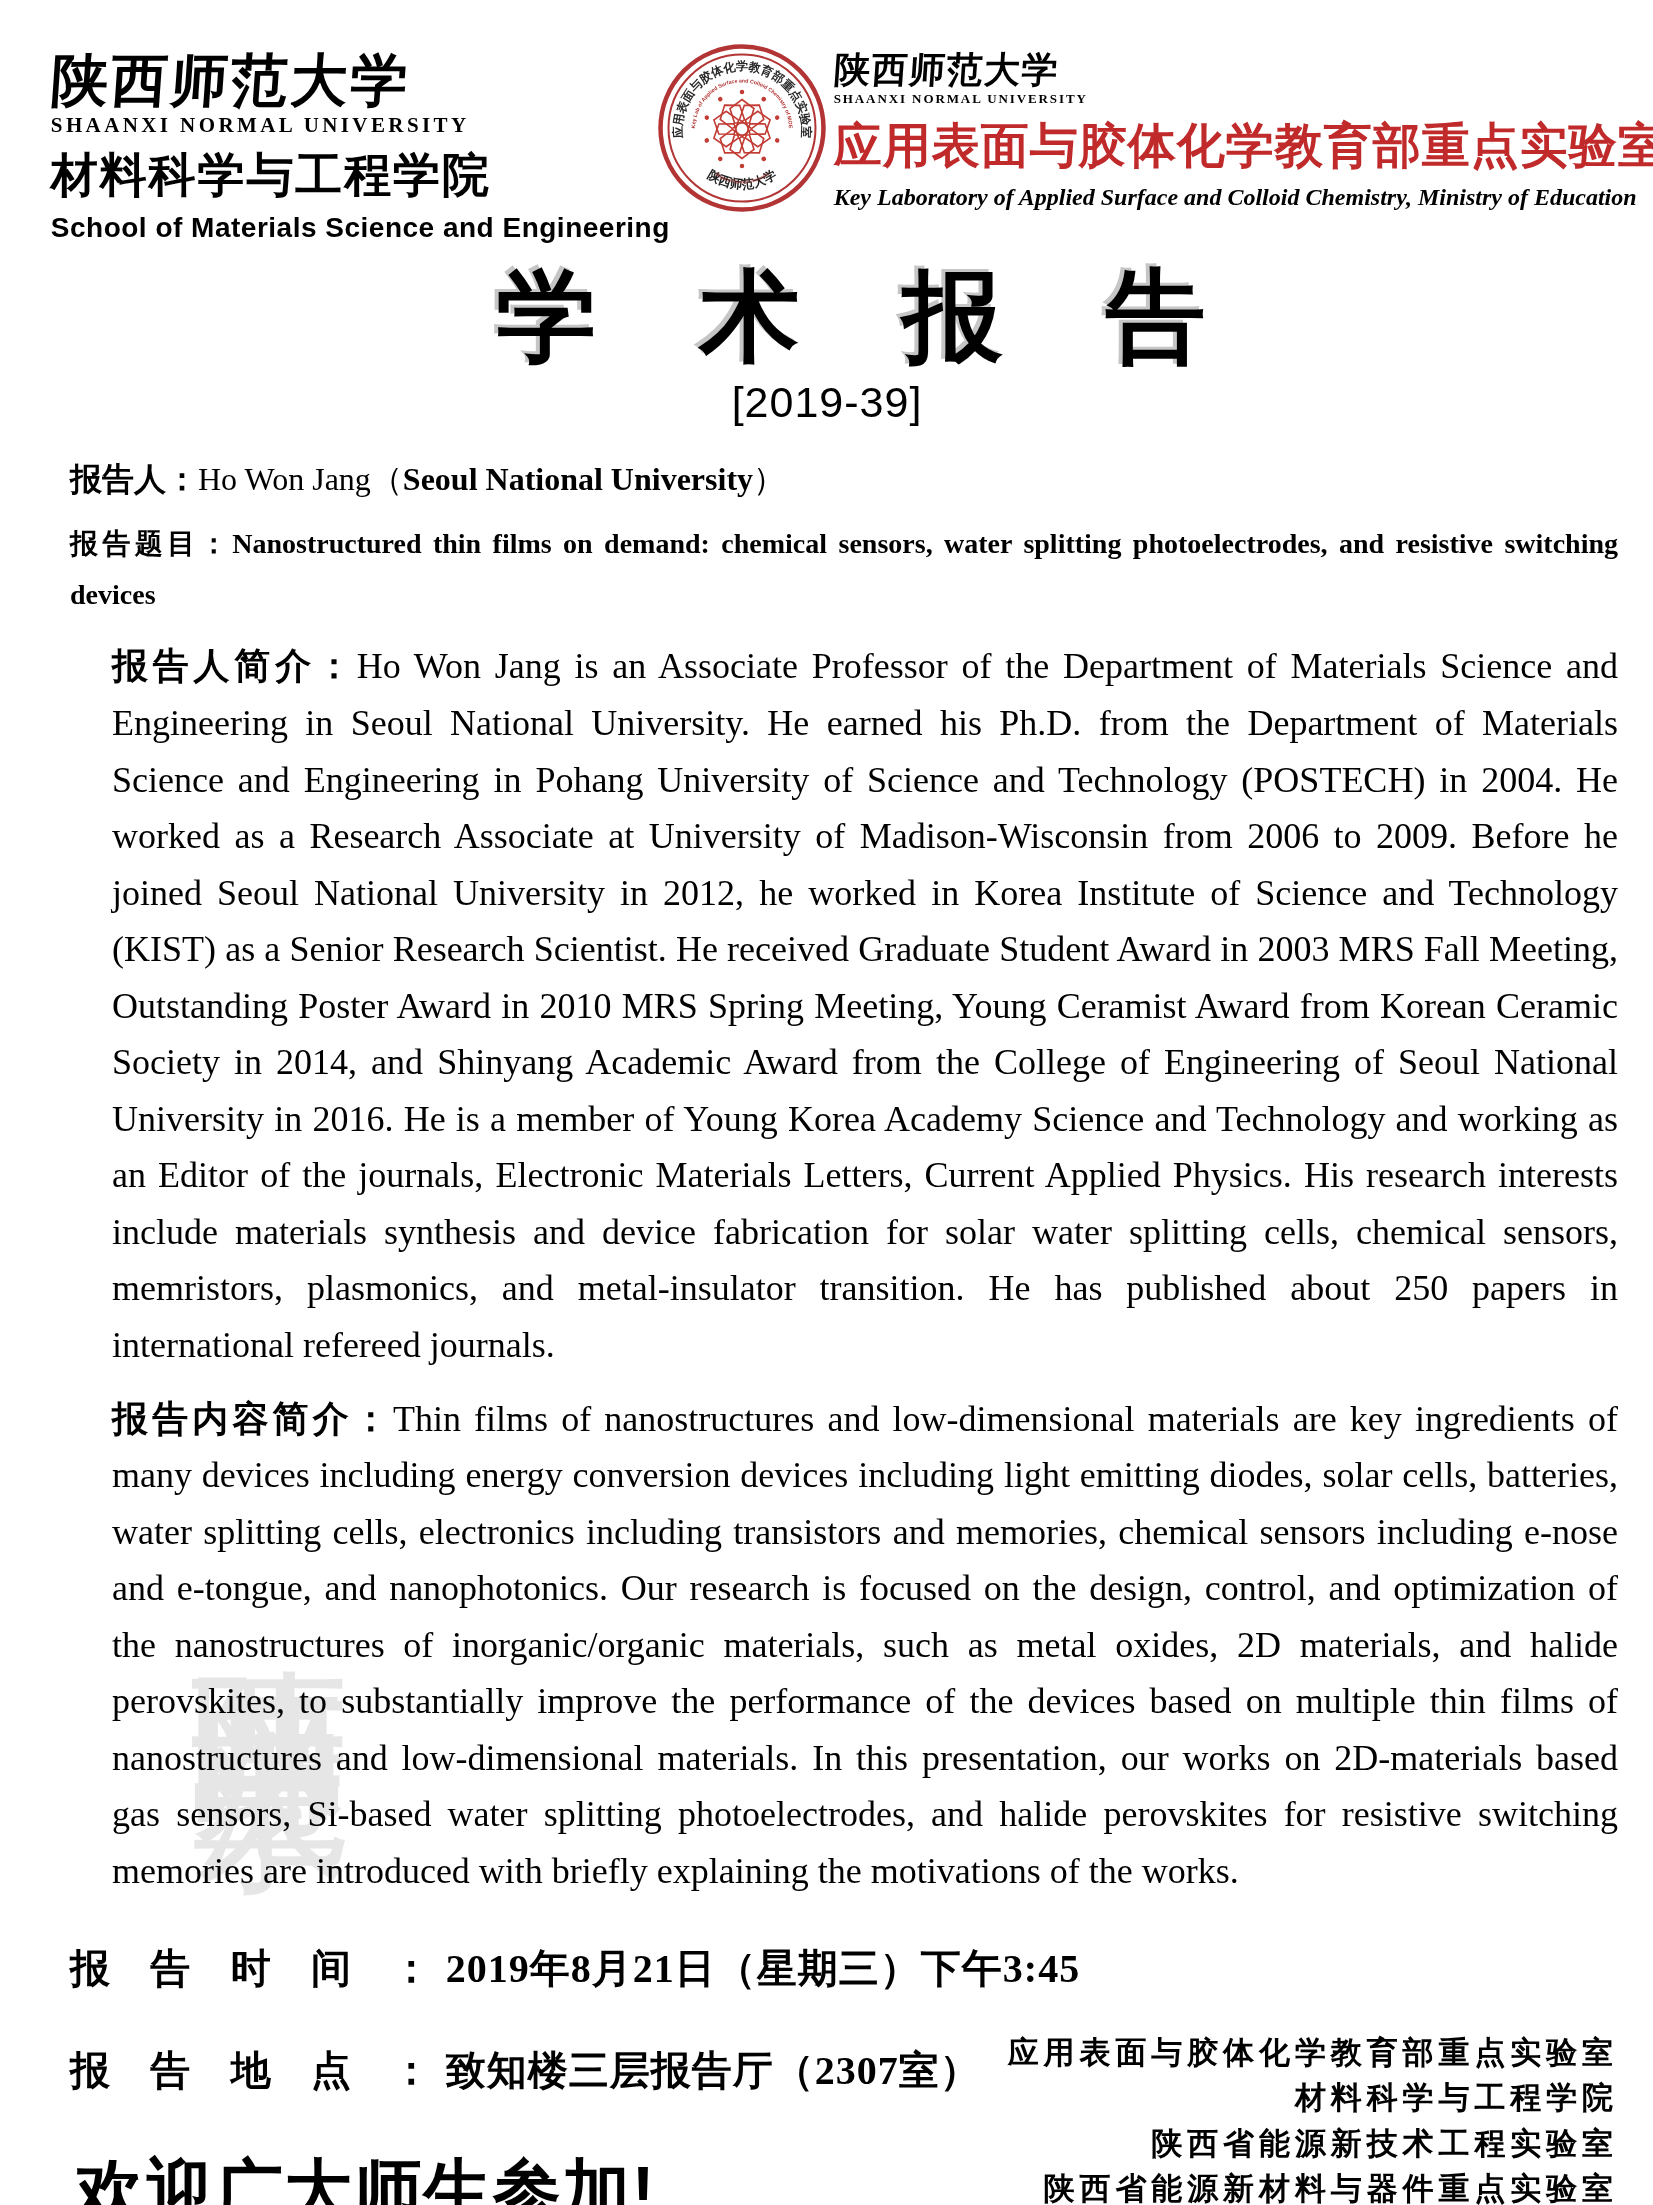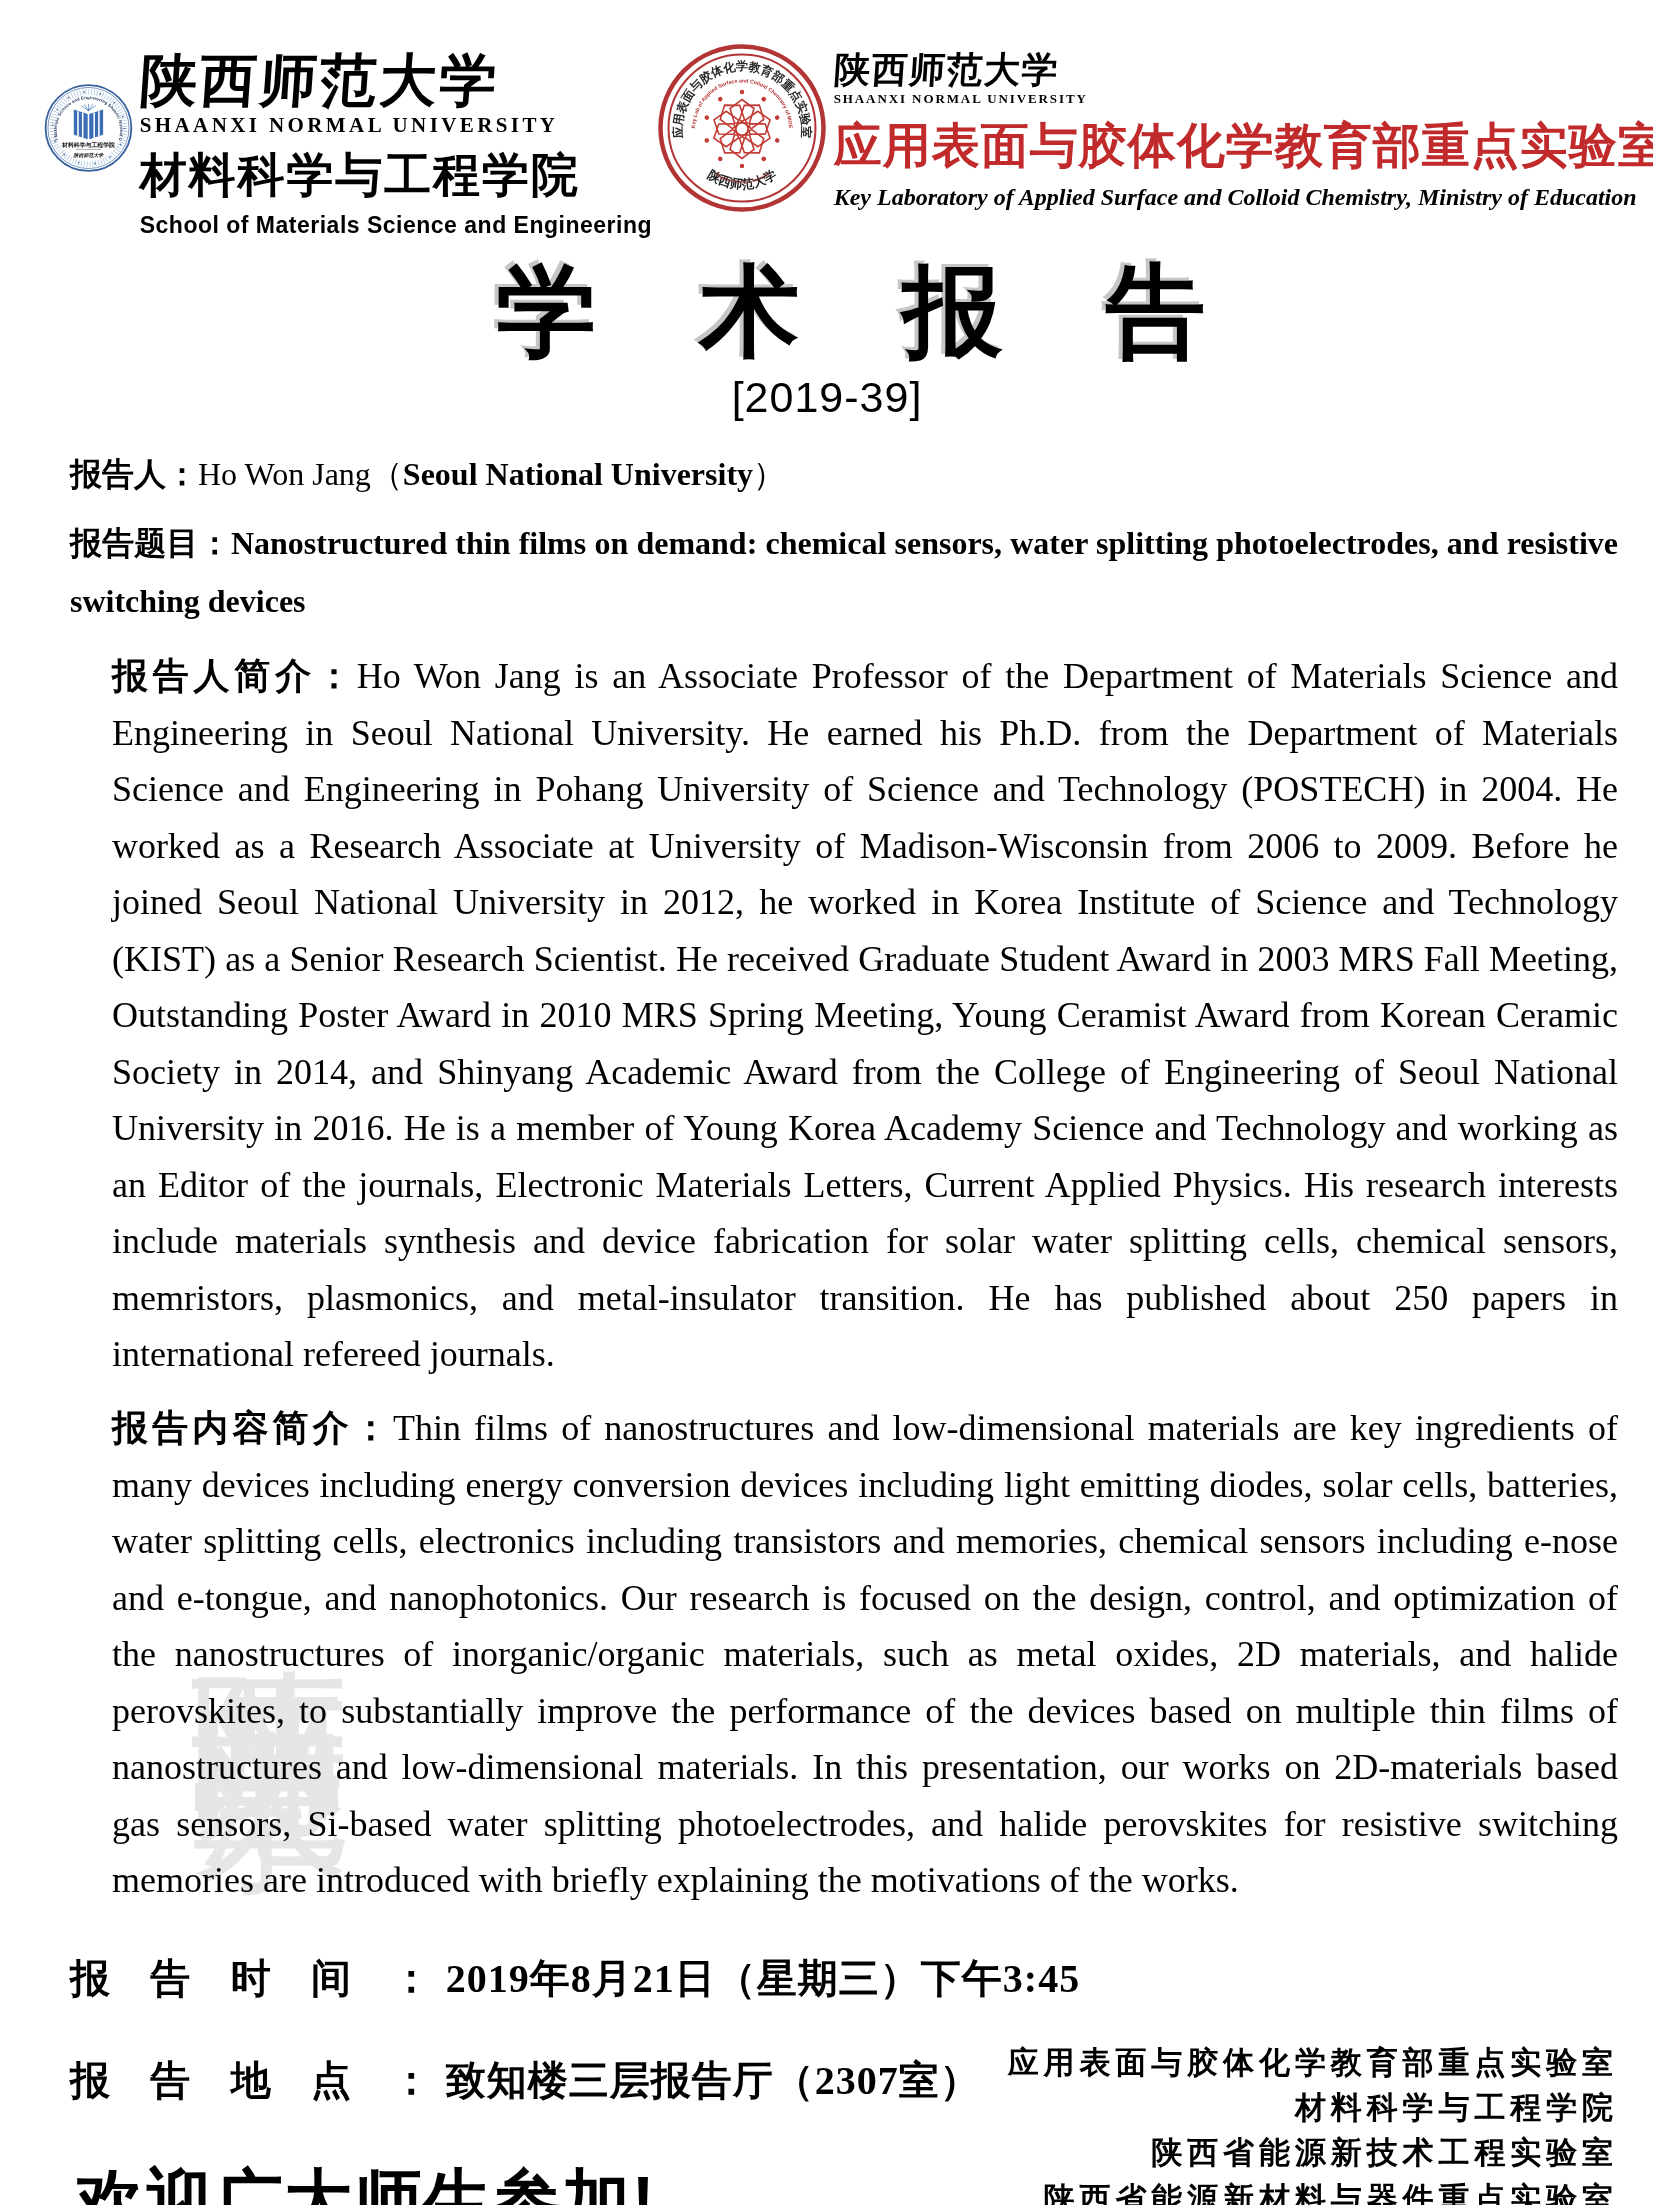--- a/index.html
+++ b/index.html
@@ -19,40 +19,40 @@
   .hdr-group.left{width:608px;flex:none;}
   .hdr-group.right{flex:1;margin-left:4.9px;}
   .hdr-text{margin-left:6.8px;padding-top:8.8px;}
   .calli{font-family:"Liberation Serif",serif;font-weight:bold;font-size:57px;line-height:1.0;
          letter-spacing:2.9px;transform:skewX(-4deg);transform-origin:left;}
   .calli.small{font-size:36px;letter-spacing:1.5px;}
   .univ-en{font-family:"Liberation Serif",serif;font-weight:bold;font-size:21px;letter-spacing:3.4px;margin-top:3.9px;}
   .univ-en.tiny{font-size:13px;letter-spacing:1.9px;margin-top:2.9px;}
   .school-cn{font-family:"Liberation Sans",sans-serif;font-weight:bold;font-size:47px;
              letter-spacing:1.9px;margin-top:6.8px;white-space:nowrap;}
-  .school-en{font-family:"Liberation Sans",sans-serif;font-weight:600;font-size:23px;
+  .school-en{font-family:"Liberation Sans",sans-serif;font-weight:600;font-size:28px;
              letter-spacing:0.5px;margin-top:4.9px;white-space:nowrap;}
   .lab-cn{font-family:"Liberation Sans",sans-serif;font-weight:bold;font-size:48px;
           letter-spacing:1px;margin-top:7.8px;white-space:nowrap;}
   .lab-en{font-family:"Liberation Serif",serif;font-style:italic;font-weight:600;font-size:24px;
           margin-top:5.8px;white-space:nowrap;}
 
   
   .title{position:relative;z-index:2;text-align:center;margin-top:20.4px;
          font-family:"Liberation Serif",serif;font-weight:bold;font-size:100px;line-height:1.05;
          letter-spacing:39px;text-indent:39px;
          text-shadow:-3.9px -2.9px 0 #c6c6c6;padding-left:48px;}
   .number{text-align:center;font-family:"Liberation Sans",sans-serif;font-size:43px;
           margin-top:7.8px;letter-spacing:1px;position:relative;z-index:2;}
 
   
   .line-speaker{position:relative;z-index:2;font-size:32px;margin-top:28px;line-height:1.5;}
   .hei{font-family:"Liberation Sans",sans-serif;font-weight:bold;}
   .serif-b{font-family:"Liberation Serif",serif;font-weight:bold;}
-  .topic{position:relative;z-index:2;font-size:32px;margin-top:16.5px;line-height:1.82;
+  .topic{position:relative;z-index:2;font-size:28px;margin-top:16.5px;line-height:1.82;
          text-align:justify;font-family:"Liberation Serif",serif;font-weight:bold;}
   .para{position:relative;z-index:2;font-size:36px;margin-top:17.5px;line-height:1.57;
         text-align:justify;font-family:"Liberation Serif",serif;margin-left:42px;}
 
   .time-line{position:relative;z-index:2;margin-top:45px;font-size:40px;line-height:1.2;white-space:nowrap;}
   .label-spaced{font-family:"Liberation Sans",sans-serif;font-weight:bold;letter-spacing:14.6px;}
   .tv-value{font-family:"Liberation Serif",serif;font-weight:bold;letter-spacing:1px;}
 
   .bottom-row{position:relative;z-index:2;display:flex;margin-top:32px;align-items:center;}
   .bottom-left{width:856px;flex:none;}

